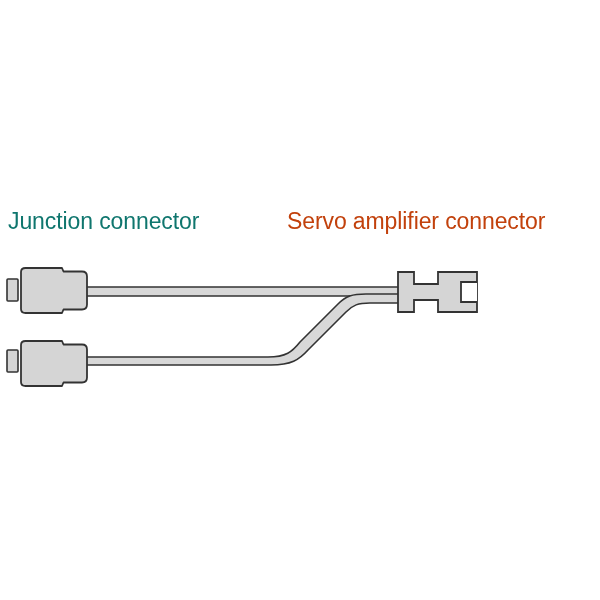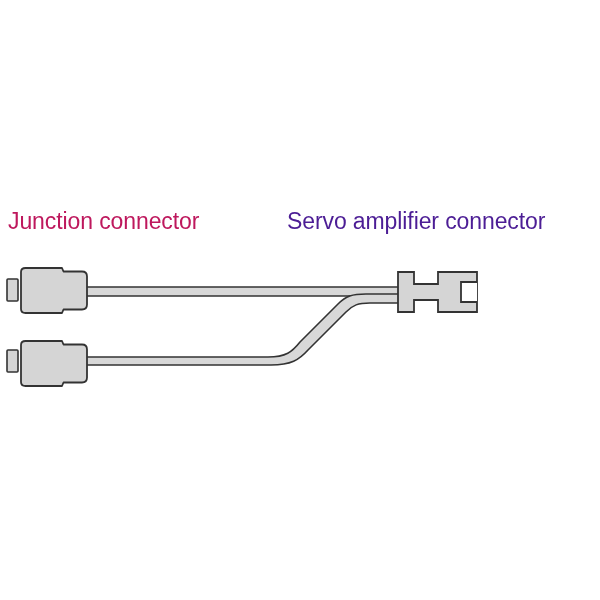--- a/index.html
+++ b/index.html
@@ -42,23 +42,23 @@
     top: 0;
     width: 600px;
     height: 600px;
   }
 </style>
 </head>
 <body>
 
 <div id="diagram-root" style="background: rgb(255, 255, 255);">
 
-  <div class="label" id="label-junction" style="color: #be185d;">Junction connector</div>
+  <div class="label" id="label-junction" style="color: #0f766e;">Junction connector</div>
 
-  <div class="label" id="label-servo" style="color: #4c1d95;">Servo amplifier connector</div>
+  <div class="label" id="label-servo" style="color: #c2410c;">Servo amplifier connector</div>
 
   <svg id="cable-svg" viewBox="0 0 600 600" xmlns="http://www.w3.org/2000/svg">
 
     <path id="cable-upper" d="M 86 287 L 400 287 L 400 296 L 86 296 Z" fill="#d8d8d8" stroke="#333333" stroke-width="1.6" stroke-linejoin="round"></path>
 
     <path id="cable-lower" d="M 86 357
              L 268 357
              C 286 357 292 352 300 342
              L 338 304
              C 346 296 352 294 366 294

